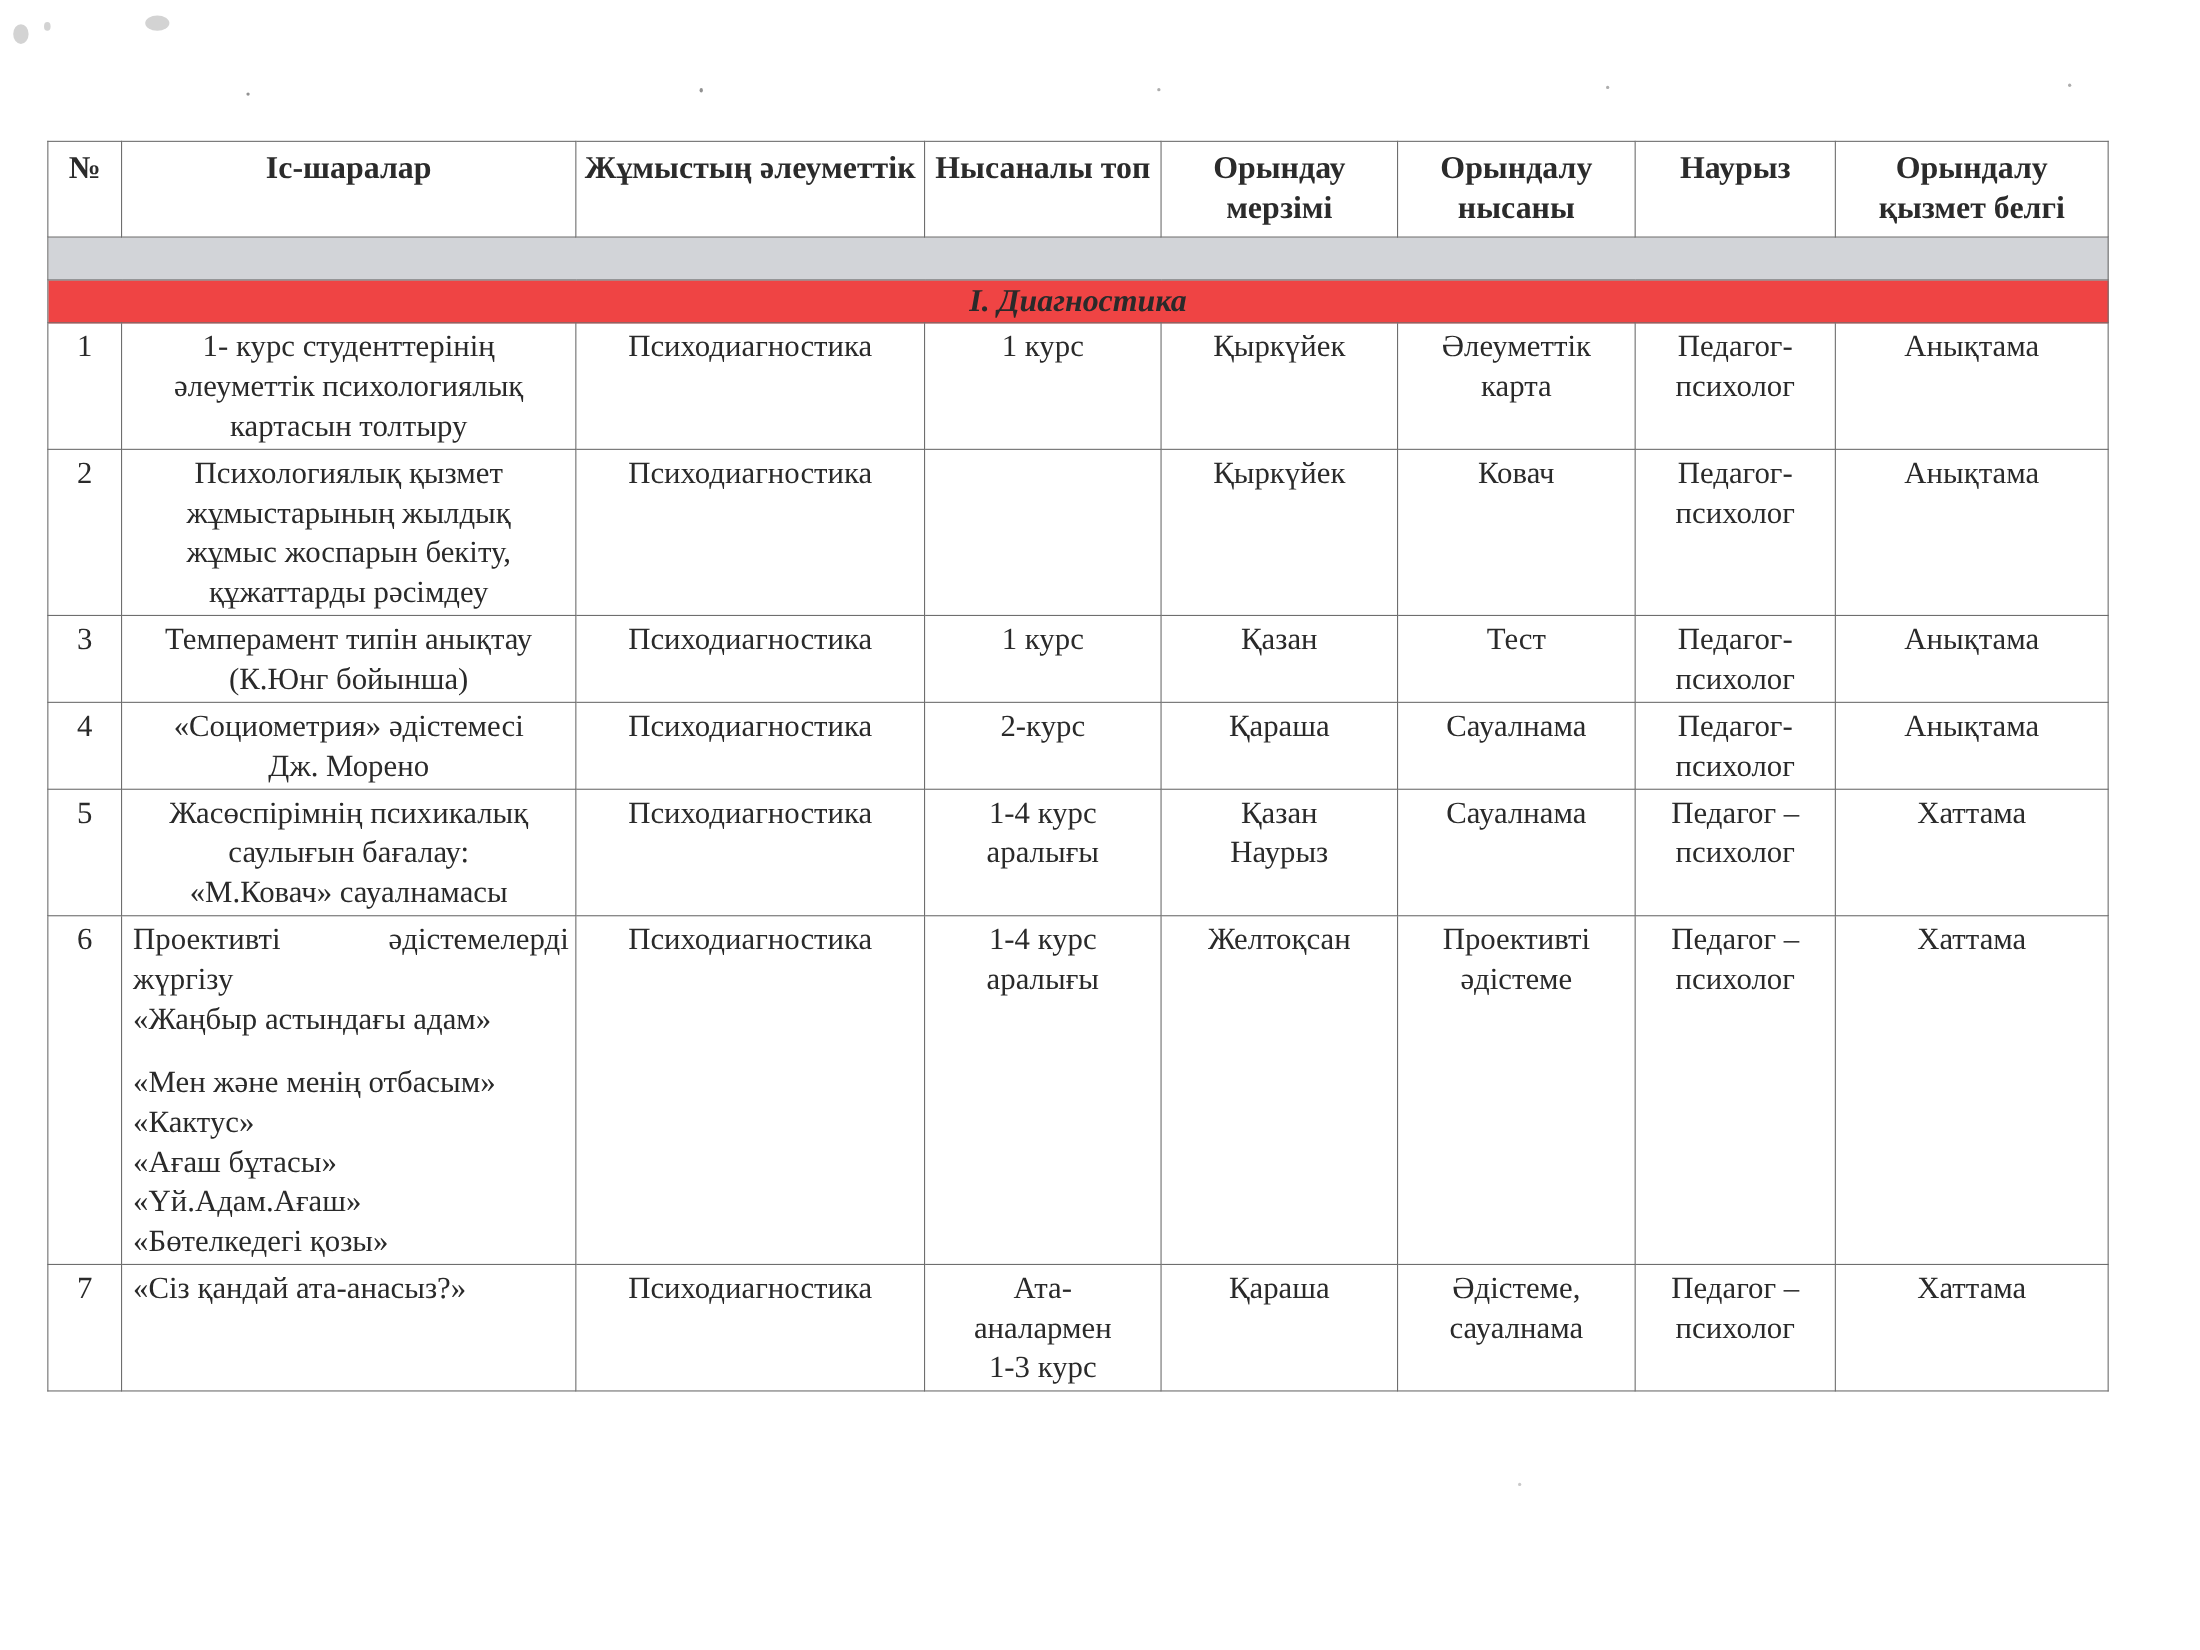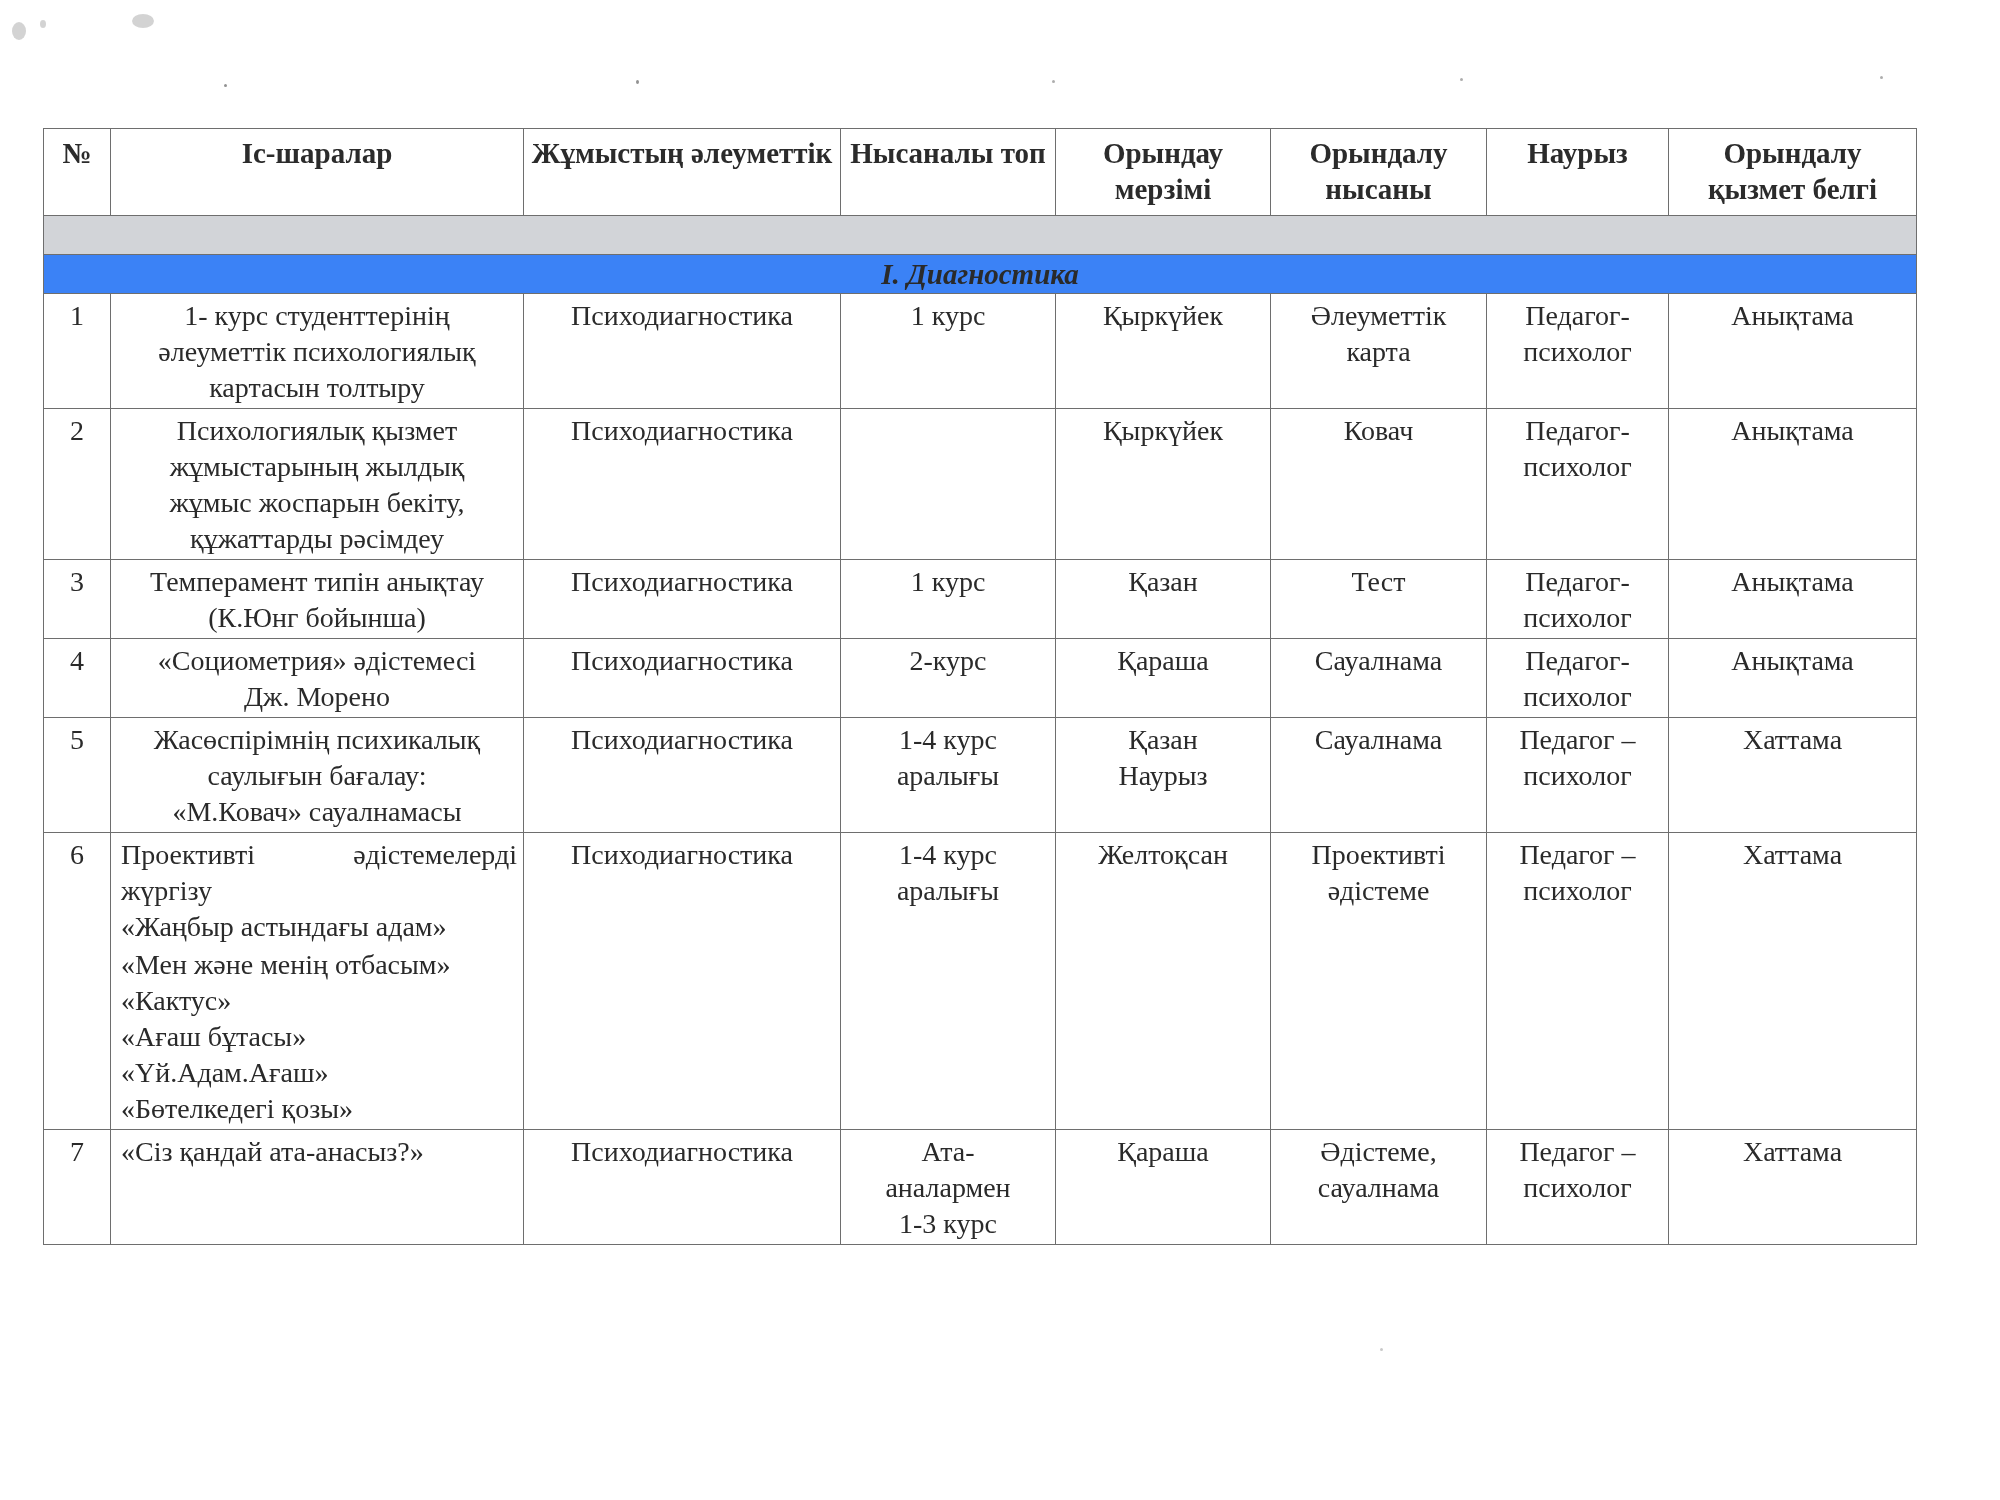--- a/index.html
+++ b/index.html
@@ -45,21 +45,21 @@
       color: #2b2b2b;
       height: 78px;
       padding-top: 6px;
     }
     .plan-table tr.shade-row td {
       background: #d2d4d8;
       height: 38px;
       padding: 0;
     }
     .plan-table tr.section-row td {
-      background: #3b82f6;
+      background: #ef4444;
       height: 38px;
       padding: 0;
       font-weight: bold;
       font-style: italic;
       font-size: 29px;
       line-height: 38px;
     }
     .plan-table td.activity-left {
       text-align: left;
       padding-left: 10px;
@@ -198,21 +198,21 @@
 
     <tr class="row-6">
       <td>6</td>
       <td class="activity-left">
         <span class="justify-line">
           <span>Проективті</span>
           <span>әдістемелерді</span>
         </span>
         <span class="line">жүргізу</span>
         <span class="line">«Жаңбыр астындағы адам»</span>
-        <span class="line" style="margin-top:2px">«Мен және менің отбасым»</span>
+        <span class="line" style="margin-top:22px">«Мен және менің отбасым»</span>
         <span class="line">«Кактус»</span>
         <span class="line">«Ағаш бұтасы»</span>
         <span class="line">«Үй.Адам.Ағаш»</span>
         <span class="line">«Бөтелкедегі қозы»</span>
       </td>
       <td class="cell-text">Психодиагностика</td>
       <td class="cell-text">1-4 курс
 аралығы</td>
       <td class="cell-text">Желтоқсан</td>
       <td class="cell-text">Проективті

